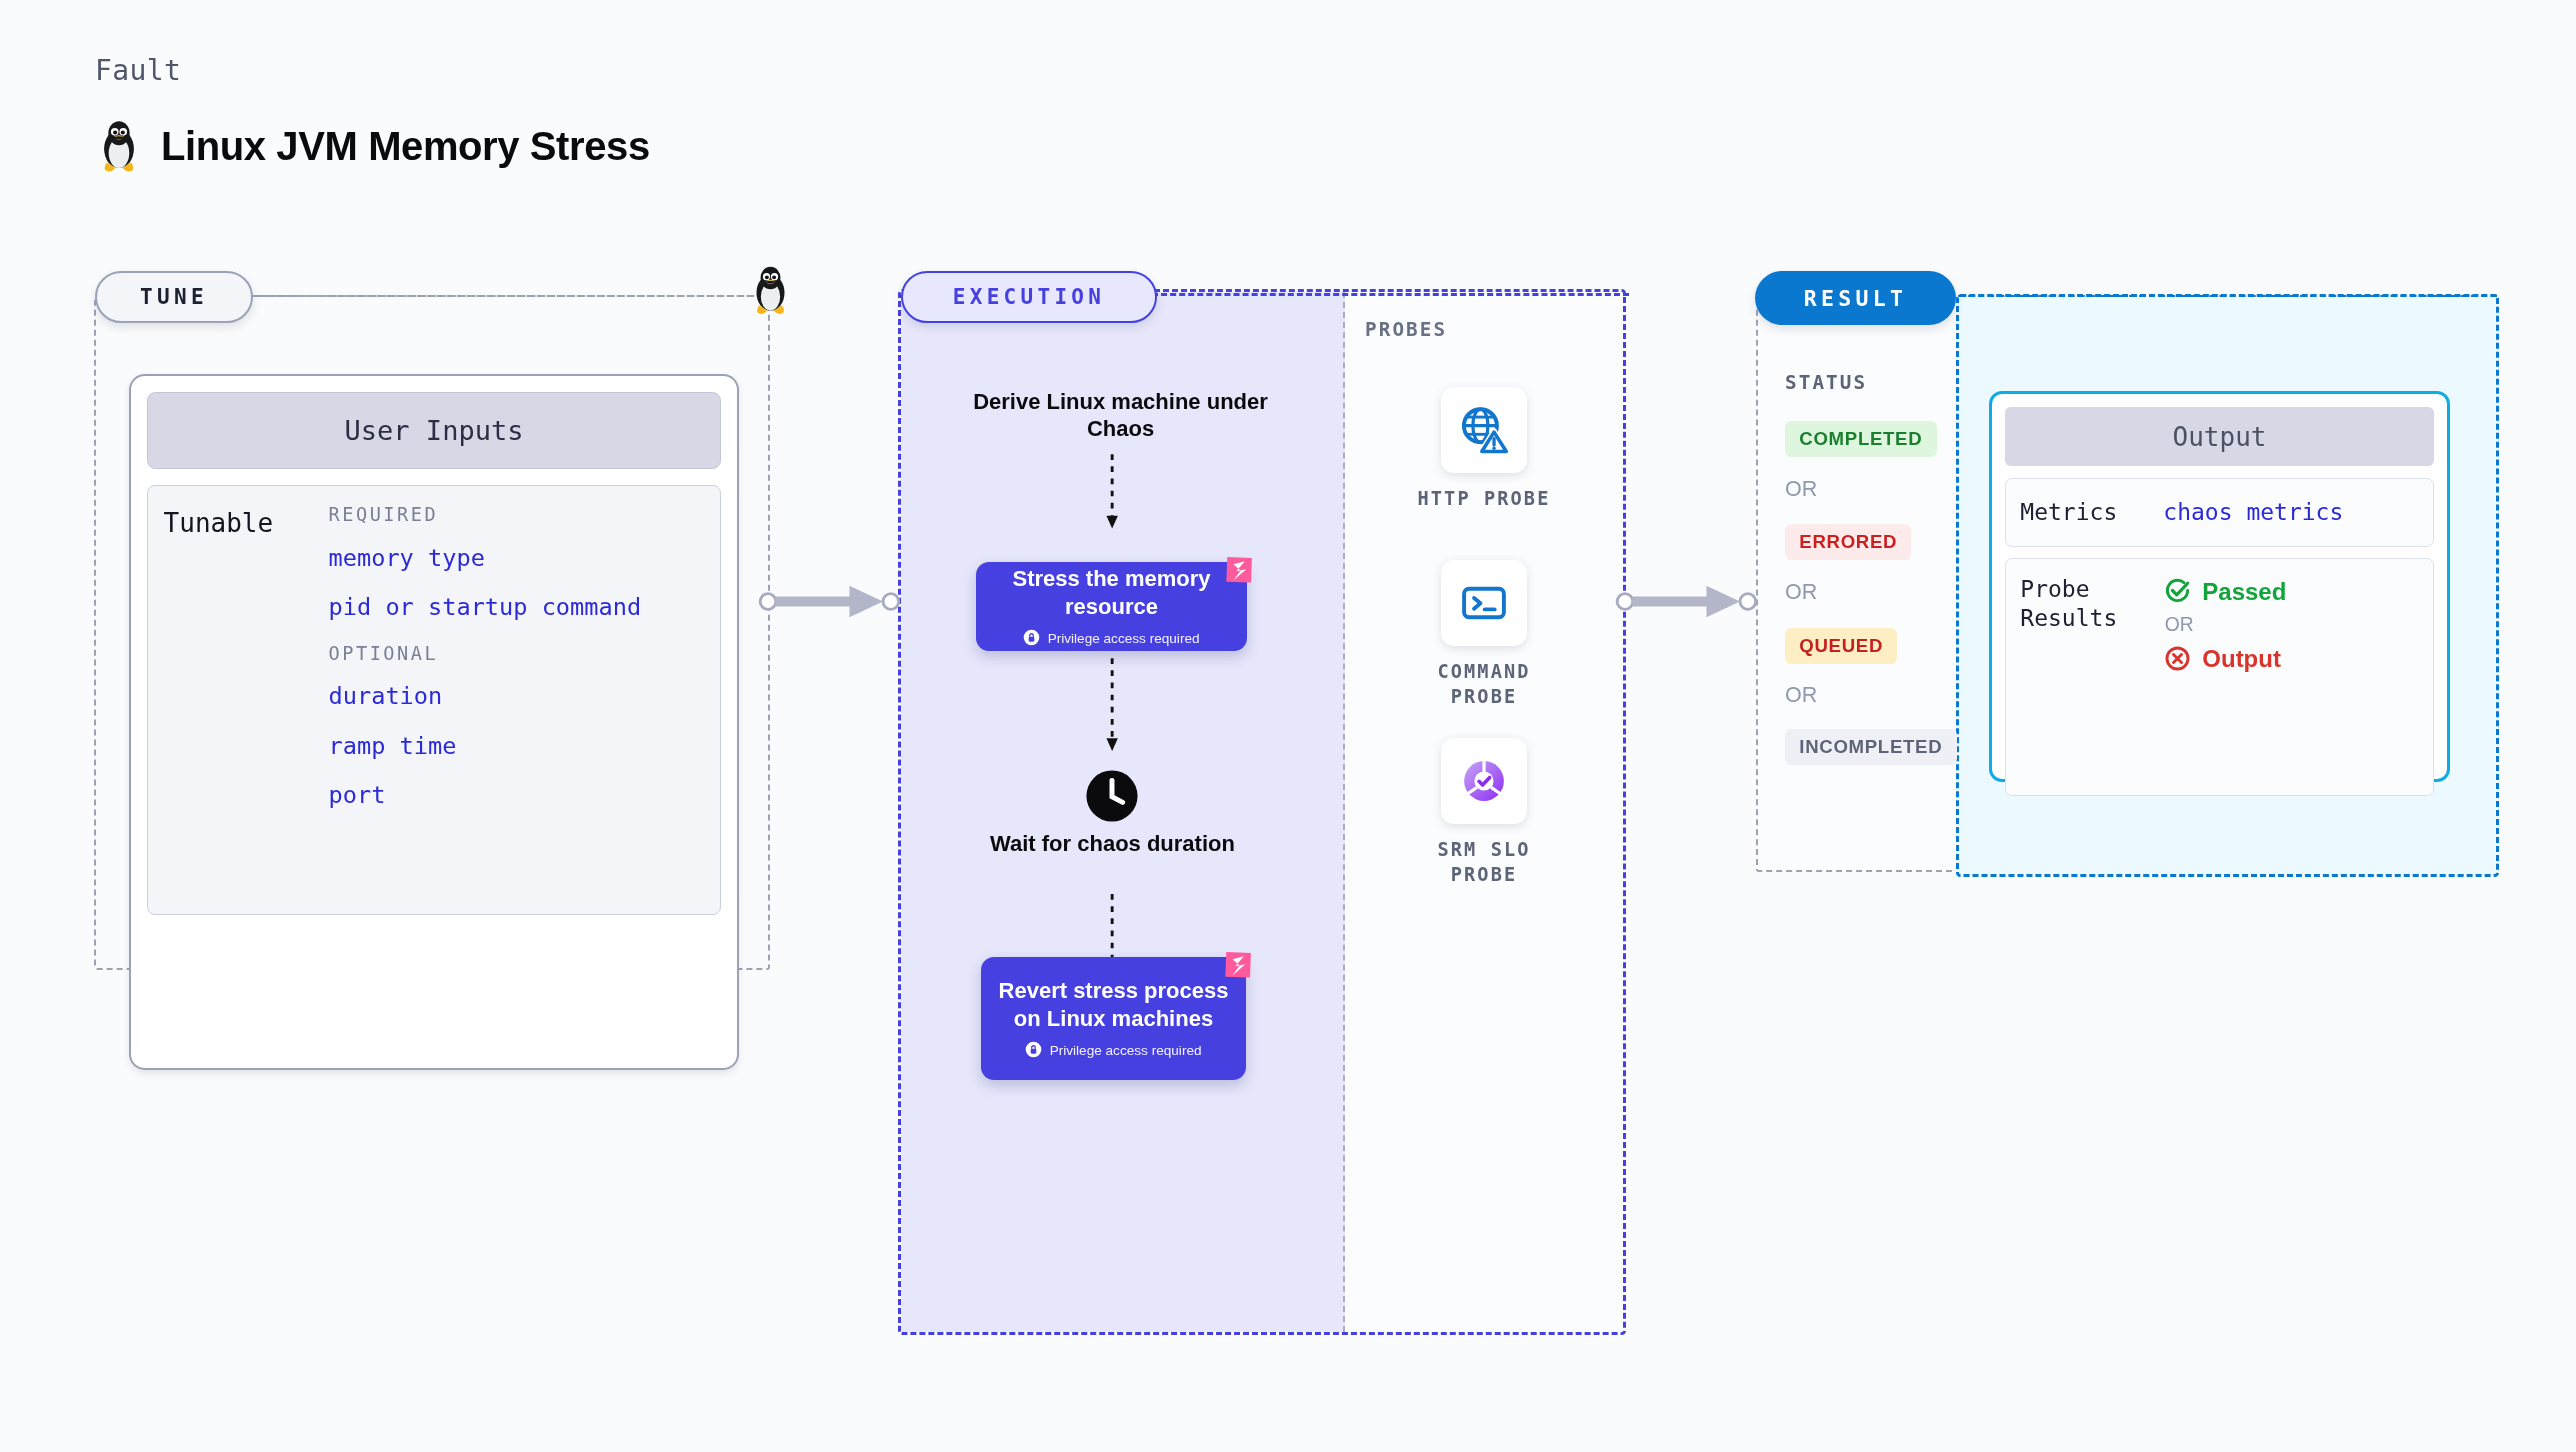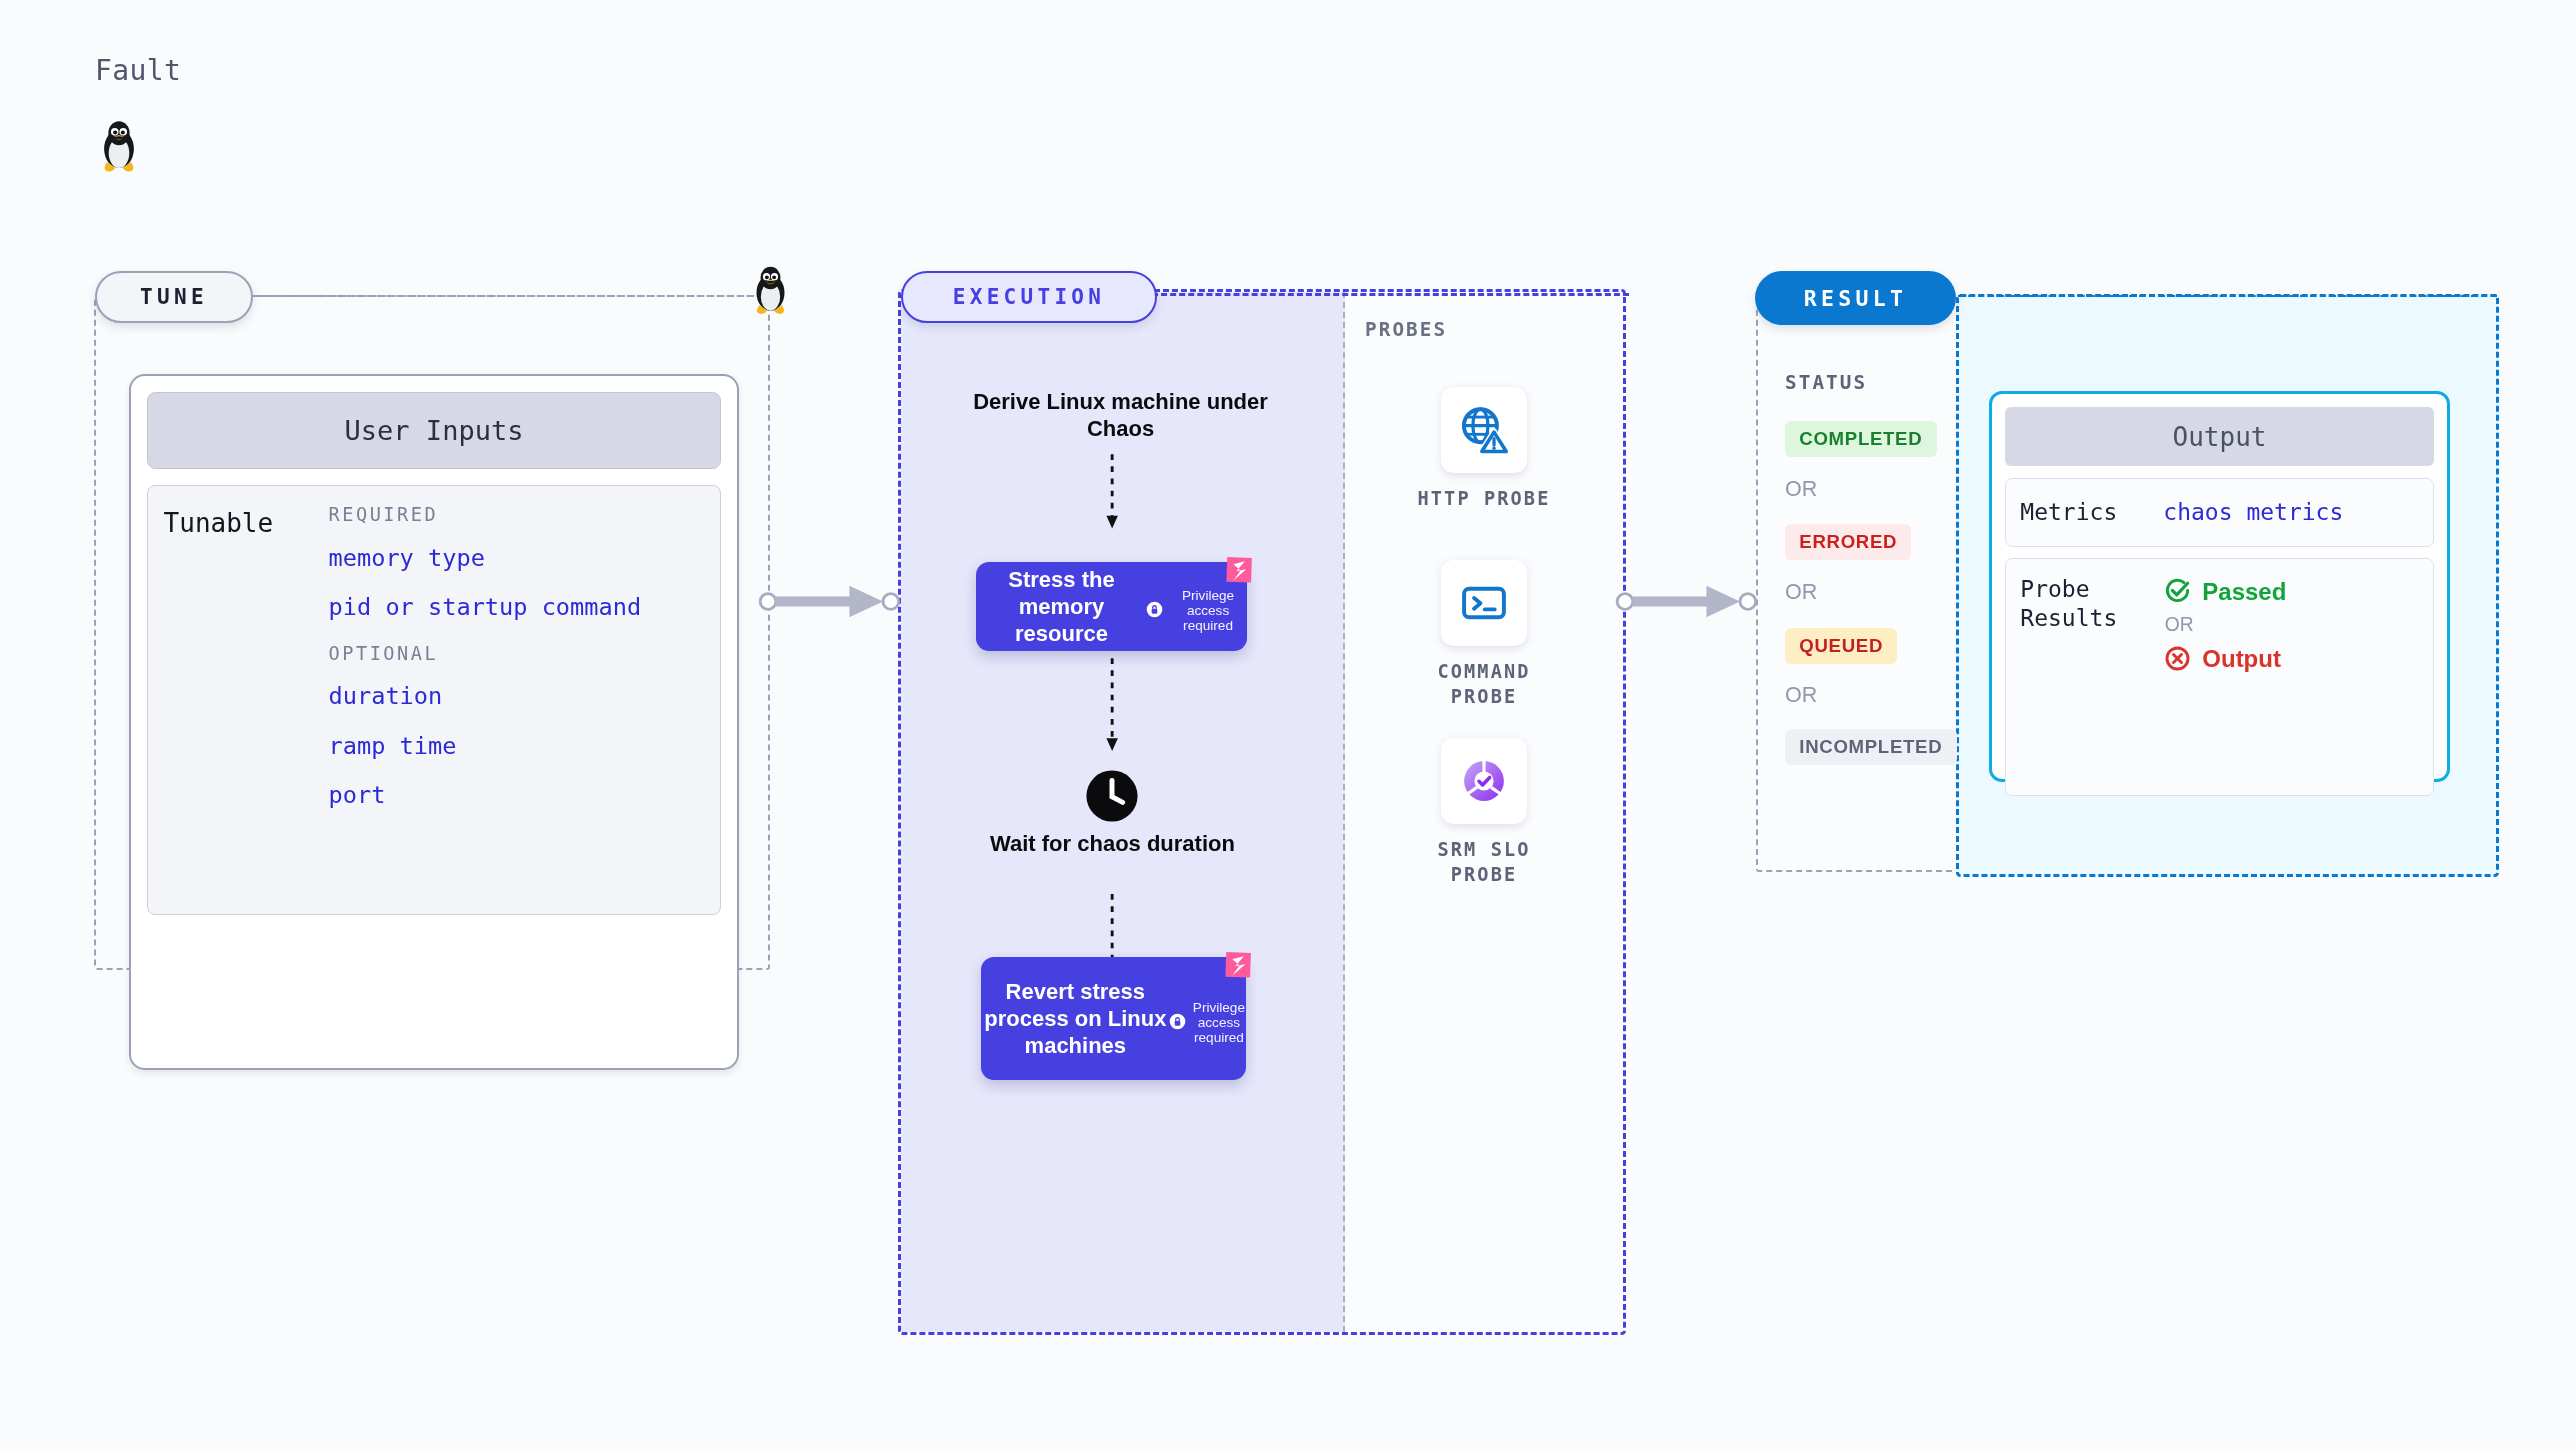--- a/index.html
+++ b/index.html
@@ -111,22 +111,22 @@
   }
 
   
   .exec-step-text {
     position: absolute; text-align: center; font-size: 22px; font-weight: 700;
     color: #0b0b0d; line-height: 1.24; width: 301px;
   }
   .node {
     position: absolute; background: #4740e0; border-radius: 13px;
     box-shadow: 0 5.7px 13px rgba(40,45,120,.22);
-    display: flex; flex-direction: row; align-items: center; justify-content: center;
-    color: #fff; text-align: center; padding: 10px 1px;
+    display: flex; flex-direction: column; align-items: center; justify-content: center;
+    color: #fff; text-align: center; padding: 10px 17px;
   }
   .node-title { font-size: 22px; font-weight: 700; line-height: 1.24; }
   .priv { display: flex; align-items: center; gap: 7.2px; margin-top: 8.6px; }
   .priv-text { font-size: 13.6px; font-weight: 400; color: #f3f2ff; }
   .harness-badge { position: absolute; right: -15px; top: -15px; }
 
   .dot-arrow { position: absolute; }
   .clock { position: absolute; }
 
   
@@ -211,20 +211,21 @@
         <circle cx="25" cy="19" r="5.4" fill="#fff"></circle>
           <circle cx="37" cy="19" r="5.4" fill="#fff"></circle>
         <circle cx="25.6" cy="20" r="2.9" fill="#111"></circle>
           <circle cx="36.4" cy="20" r="2.9" fill="#111"></circle>
         <path d="M24 27 q7 7 14 0 q-7 5.5 -14 0z" fill="#f5b61c"></path>
         <path d="M23.5 26.2 q7.5 -5 15 0 q-7.5 -2.2 -15 0z" fill="#fdd347"></path>
         <path d="M14 62 q-6 9 -1 12 q7 3 13 -4 z" fill="#f5b61c"></path>
         <path d="M48 62 q6 9 1 12 q-7 3 -13 -4 z" fill="#f5b61c"></path>
       </svg>
     </span>
+    <span class="title-text">Linux JVM Memory Stress</span>
   </div>
 
   <div class="dash-box tune-box"></div>
   <div class="stub stub-tune"></div>
   <div class="pill pill-tune">TUNE</div>
 
   <span style="position:absolute;left:749px;top:264px;z-index:7;">
     <svg width="43" height="52" viewBox="0 0 62 78">
       <ellipse cx="31" cy="43" rx="21" ry="27" fill="#17181a"></ellipse>
       <ellipse cx="31" cy="49" rx="14.5" ry="21" fill="#eceff0"></ellipse>

